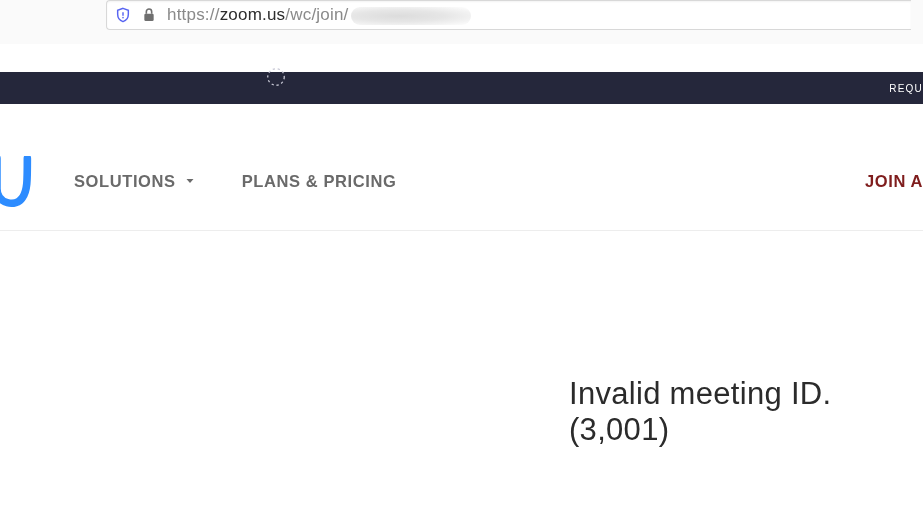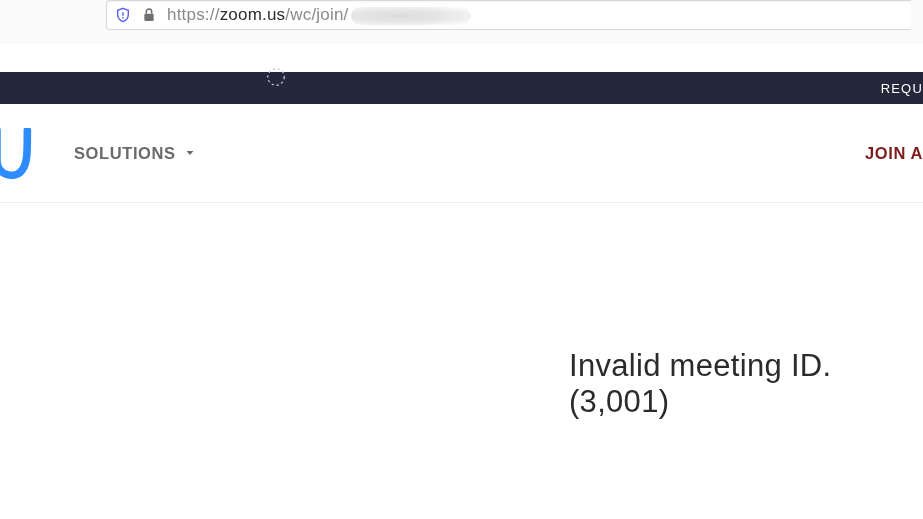--- a/index.html
+++ b/index.html
@@ -13,27 +13,27 @@
   .url{font-size:17px;letter-spacing:.2px;line-height:30px;white-space:nowrap;}
   .url .muted{color:#8a8a8a;}
   .url .host{color:#2d2d2d;}
   .url-smudge{display:inline-block;vertical-align:middle;width:120px;height:18px;margin-left:2px;border-radius:9px;
     background:radial-gradient(ellipse at 40% 50%, #dcdcdc 0%, #e6e6e6 45%, #f3f3f3 75%, rgba(255,255,255,0) 100%);
     filter:blur(.6px);}
 
   .gap{height:28px;background:#fff;}
 
   
-  .top-bar{height:32px;background:#25273b;color:#fff;display:flex;align-items:center;justify-content:flex-end;padding:0 0 0 4px;font-size:13px;letter-spacing:1.2px;position:relative;}
+  .top-bar{height:32px;background:#25273b;color:#fff;display:flex;align-items:center;justify-content:flex-end;padding:0 0 0 4px;font-size:10px;letter-spacing:1.2px;position:relative;}
   .top-bar .req{margin-right:0;padding-right:0;}
   .dotted-circle{position:absolute;left:265px;top:-6px;width:22px;height:22px;}
   .dotted-circle svg{width:22px;height:22px;display:block;}
 
   
-  .main-nav{height:98px;background:#fff;border-bottom:1px solid #ededed;display:flex;align-items:center;position:relative;padding-left:74px;}
+  .main-nav{height:98px;background:#fff;border-bottom:1px solid #ededed;display:flex;align-items:center;position:relative;padding-left:74px;margin-top:28px;}
   .logo-frag{position:absolute;left:-4px;top:24px;width:38px;height:58px;}
   .logo-frag svg{width:100%;height:100%;display:block;}
   .nav-links{display:flex;align-items:center;gap:46px;}
   .nav-link{font-size:16.5px;font-weight:600;color:#6a6a6a;letter-spacing:.6px;display:flex;align-items:center;gap:8px;cursor:pointer;}
   .nav-link .caret svg{width:12px;height:12px;display:block;}
   .right-links{position:absolute;right:0;top:0;height:98px;display:flex;align-items:center;}
   .join{font-size:16.5px;font-weight:600;color:#7f1d1d;letter-spacing:.6px;cursor:pointer;white-space:nowrap;}
 
   
   .content{position:relative;height:315px;}
@@ -84,20 +84,23 @@
     </div>
     <div class="nav-links">
       <div class="nav-link">
         <span>SOLUTIONS</span>
         <span class="caret">
           <svg viewBox="0 0 24 24" fill="#6a6a6a">
               <path d="M5 8 L12 16 L19 8 Z"></path>
             </svg>
         </span>
       </div>
+      <div class="nav-link">
+        <span>PLANS &amp; PRICING</span>
+      </div>
     </div>
     <div class="right-links">
       <span class="join">JOIN A</span>
     </div>
   </div>
 
   <div class="content">
     <div class="error-msg">Invalid meeting ID. (3,001)</div>
   </div>
 

